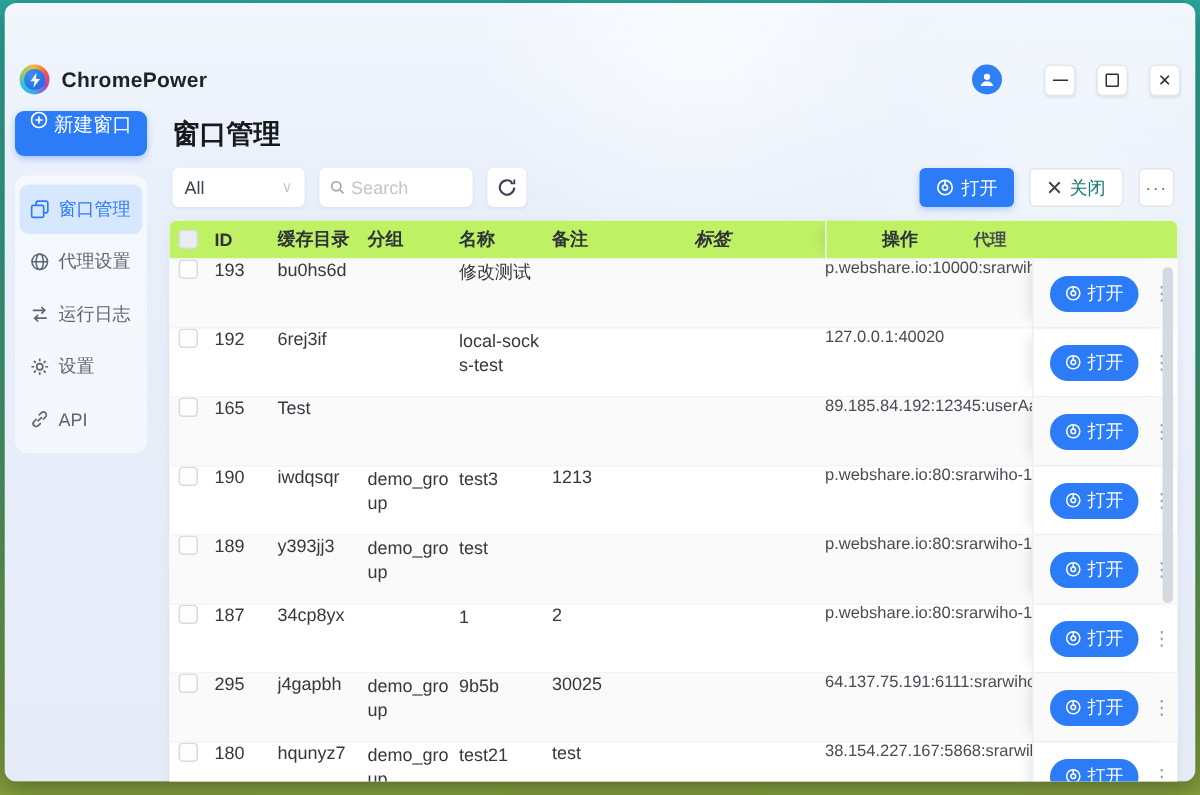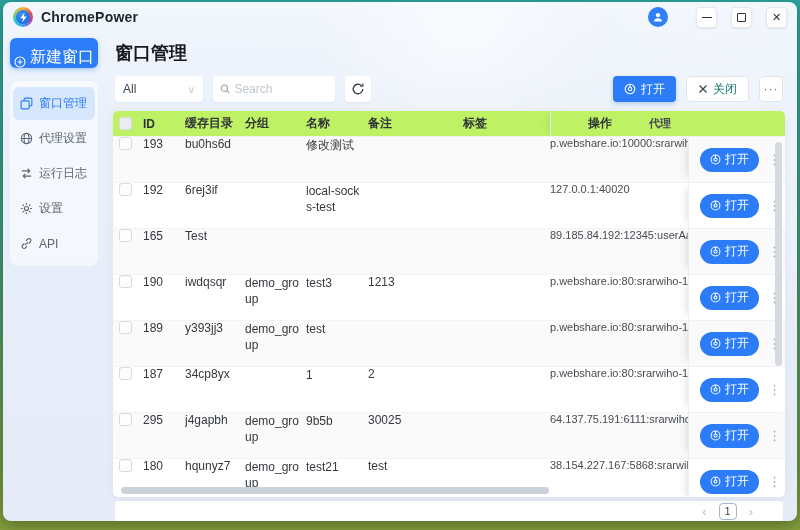--- a/index.html
+++ b/index.html
@@ -11,59 +11,59 @@
     border-radius:8px; overflow:hidden;
     background:
       radial-gradient(circle at 58% 6%, rgba(255,255,255,.55) 0%, rgba(255,255,255,0) 22%),
       radial-gradient(circle at 88% 32%, rgba(255,255,255,.4) 0%, rgba(255,255,255,0) 24%),
       radial-gradient(circle at 40% 60%, rgba(255,255,255,.25) 0%, rgba(255,255,255,0) 30%),
       linear-gradient(180deg,#f2f7fd 0%, #e9effa 25%, #e6ecf7 100%);
     box-shadow: 0 4px 18px rgba(0,0,0,.35);
   }
 
   
-  .titlebar { height:30px; display:flex; align-items:center; padding:8px 10px; gap:8px; }
+  .titlebar { height:30px; display:flex; align-items:center; padding:8px 10px; gap:8px;margin-top:36px; }
   .logo { width:20px; height:20px; border-radius:50%;
     background: conic-gradient(#f7b733,#ef5350,#ab47bc,#42a5f5,#26c6da,#9ccc65,#f7b733);
     display:flex; align-items:center; justify-content:center; }
   .logo-inner { width:14px; height:14px; border-radius:50%;
     background: radial-gradient(circle at 35% 30%, #3c8ef8, #1565d8);
     display:flex; align-items:center; justify-content:center; }
   .app-title { font-size:14px; font-weight:700; color:#1d2329; letter-spacing:.2px; }
   .tb-spacer { flex:1; }
   .avatar { width:20px; height:20px; border-radius:50%; background:#2f7ff7;
     display:flex; align-items:center; justify-content:center; margin-right:14px; }
   .winbtn { width:21px; height:21px; background:#fff; border-radius:4px; border:1px solid #e3e8ef;
     display:flex; align-items:center; justify-content:center; margin-left:6px;
     font-size:11px; color:#2b2f33; box-shadow:0 1px 2px rgba(0,0,0,.08); }
   .max-glyph { width:9px; height:9px; border:1.4px solid #2b2f33; border-radius:1px; }
   .min-glyph { width:10px; height:0; border-top:1.6px solid #2b2f33; }
 
   
   .app-body { display:flex; height:calc(100% - 30px); }
   .sidebar { width:102px; padding:6px 7px 0 7px; flex:none; }
   .new-btn { height:30px; width:100%; background:#2b7cf6; color:#fff; border:none; border-radius:6px;
-    font-size:16px; display:flex; align-items:flex-end; justify-content:center; gap:4px;
+    font-size:13px; display:flex; align-items:flex-start; justify-content:center; gap:4px;
     font-family:inherit; box-shadow:0 2px 5px rgba(43,124,246,.35); }
   .menu { margin-top:13px; background:rgba(255,255,255,.55); border-radius:8px; padding:4px 3px; }
   .menu-item { height:33px; display:flex; align-items:center; gap:6px; padding:0 7px; border-radius:6px;
     font-size:12px; color:#5b6574; margin:2px 0; }
   .menu-item svg { flex:none; }
   .menu-item.active { background:#d7e7fd; color:#2b7cf6; }
   .menu-item.active svg { stroke:#2b7cf6; }
 
   .main { flex:1; padding:5px 12px 0 8px; display:flex; flex-direction:column; position:relative; min-width:0; }
   .page-title { font-size:18px; font-weight:700; color:#17191c; margin:4px 0 11px 2px; }
 
   
   .toolbar { display:flex; align-items:center; gap:10px; margin:0 2px 9px 2px; }
   .select { width:88px; height:26px; background:#fff; border-radius:4px; display:flex; align-items:center;
     padding:0 8px; font-size:12px; color:#3c4450; box-shadow:0 1px 2px rgba(30,60,110,.06); }
   .select .chev { margin-left:auto; color:#c3c9d2; font-size:10px; }
-  .searchbox { width:122px; height:26px; background:#fff; border-radius:4px; display:flex; align-items:center;
+  .searchbox { width:102px; height:26px; background:#fff; border-radius:4px; display:flex; align-items:center;
     padding:0 7px; gap:4px; box-shadow:0 1px 2px rgba(30,60,110,.06); }
   .searchbox input { border:none; outline:none; width:100%; font-size:12px; font-family:inherit; color:#333; background:transparent; }
   .searchbox input::placeholder { color:#c0c6cf; }
   .icon-btn { width:26px; height:26px; background:#fff; border-radius:4px; border:none;
     display:flex; align-items:center; justify-content:center; box-shadow:0 1px 2px rgba(30,60,110,.06); }
   .tool-spacer { flex:1; }
   .btn { height:26px; border-radius:4px; font-size:12px; display:flex; align-items:center; gap:5px;
     padding:0 11px; font-family:inherit; }
   .btn-primary { background:#2b7cf6; color:#fff; border:none; box-shadow:0 2px 5px rgba(43,124,246,.3); }
   .btn-plain { background:#fff; color:#0f766e; border:1px solid #e2e6ec; }
@@ -76,21 +76,21 @@
     font-size:12px; font-weight:700; color:#2f3338; background:#bef264; }
   .tr { display:flex; align-items:flex-start; height:46px; border-bottom:1px solid #f3f4f6; font-size:12px; color:#35393e; }
   .tr.alt { background:#fafafa; }
   .cell { padding-right:6px; overflow:hidden; }
   .c-cb { width:30px; flex:none; display:flex; justify-content:center; }
   .c-id { width:42px; flex:none; }
   .c-cache { width:60px; flex:none; }
   .c-group { width:61px; flex:none; word-break:break-all; line-height:1.35; }
   .c-name { width:62px; flex:none; word-break:break-all; line-height:1.35; }
   .c-remark { width:95px; flex:none; }
-  .c-tag { width:87px; flex:none; }
+  .c-tag { width:87px; flex:none;font-style:italic; }
   .c-proxy { width:138px; flex:none; font-size:11px; color:#474c52; white-space:nowrap; }
   .c-op { width:99px; flex:none; align-self:stretch; display:flex; align-items:center; justify-content:center; gap:9px;
     border-left:1px solid #eceef1; box-shadow:-7px 0 8px -6px rgba(60,70,90,.18); background:inherit; padding-right:0; }
   .thead .c-op { font-weight:700; }
   .cb { width:13px; height:13px; border:1px solid #d6dbe2; border-radius:3px; background:#fdfdfe; }
   .thead .cb { background:#e9ecf0; }
   .open-pill { height:24px; border-radius:12px; background:#2b7cf6; color:#fff; border:none; font-size:12px;
     display:flex; align-items:center; gap:4px; padding:0 10px; font-family:inherit; }
   .dots { color:#9aa1ab; font-size:13px; letter-spacing:0; line-height:12px; width:8px; }
 

